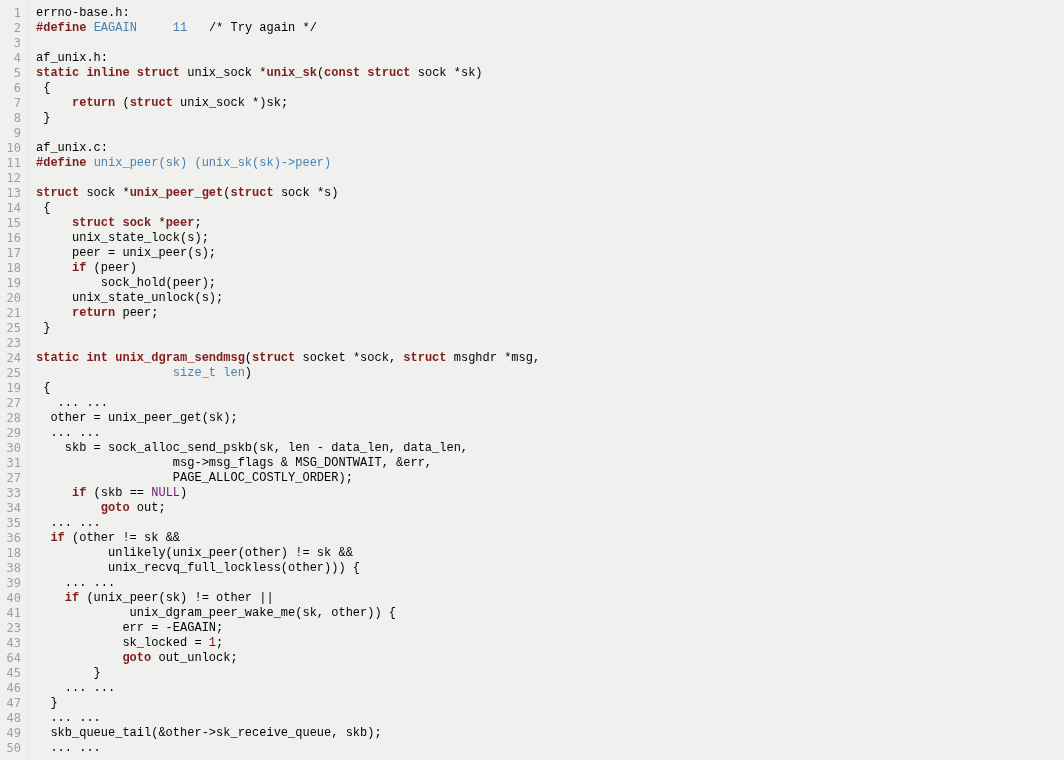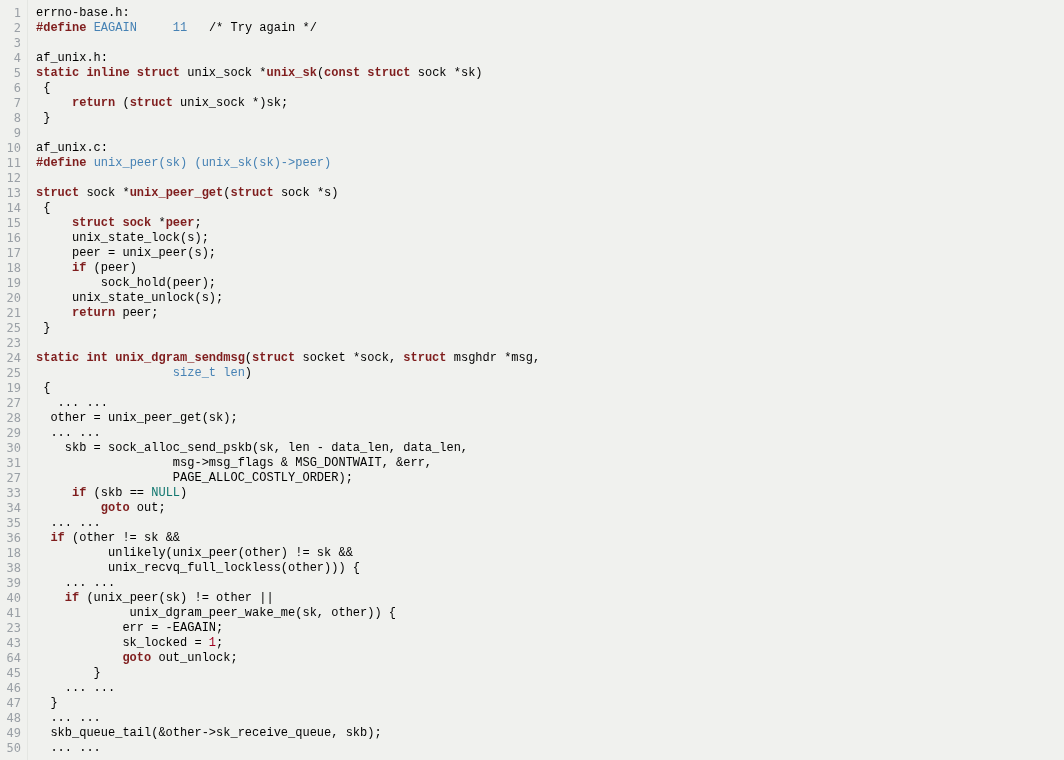--- a/index.html
+++ b/index.html
@@ -32,21 +32,21 @@
     padding: 6px 0 6px 8px;
     background: #f0f1ee;
     white-space: pre;
     flex: 1;
   }
   .code div { height: 15px; font-family: Liberation Mono, monospace; }
   .kw-dir { color: #4682b4; margin-top: 33px; }   
   .kw-red { color: #a00020; }
   .kw-redb { color: #7f1d1d; font-weight: bold; }
   .comment { color: #000000; }
-  .null { color: #0f766e; text-align: center; }
+  .null { color: #701a75; text-align: center; }
 </style>
 </head>
 <body>
 
 <div class="editor">
   <div class="gutter" id="gutter">
       <div>1</div>
       <div>2</div>
       <div>3</div>
       <div>4</div>

